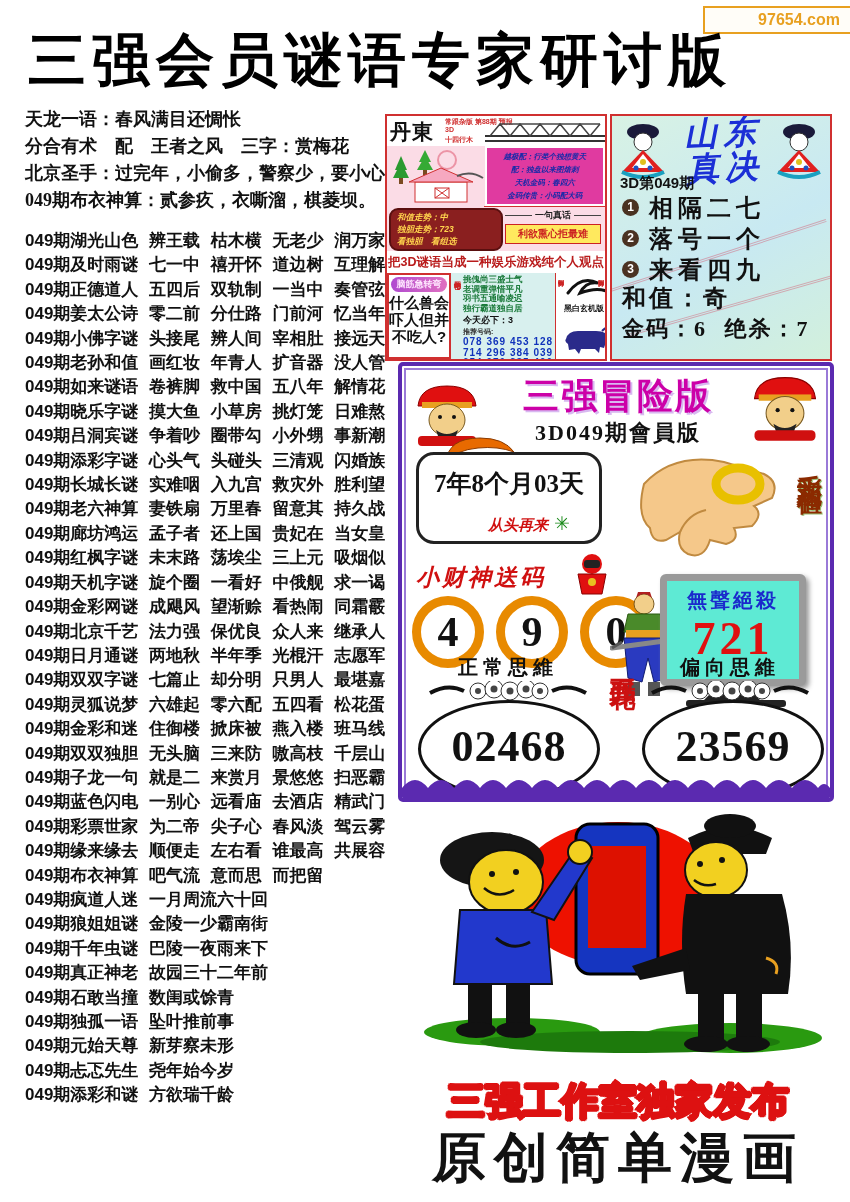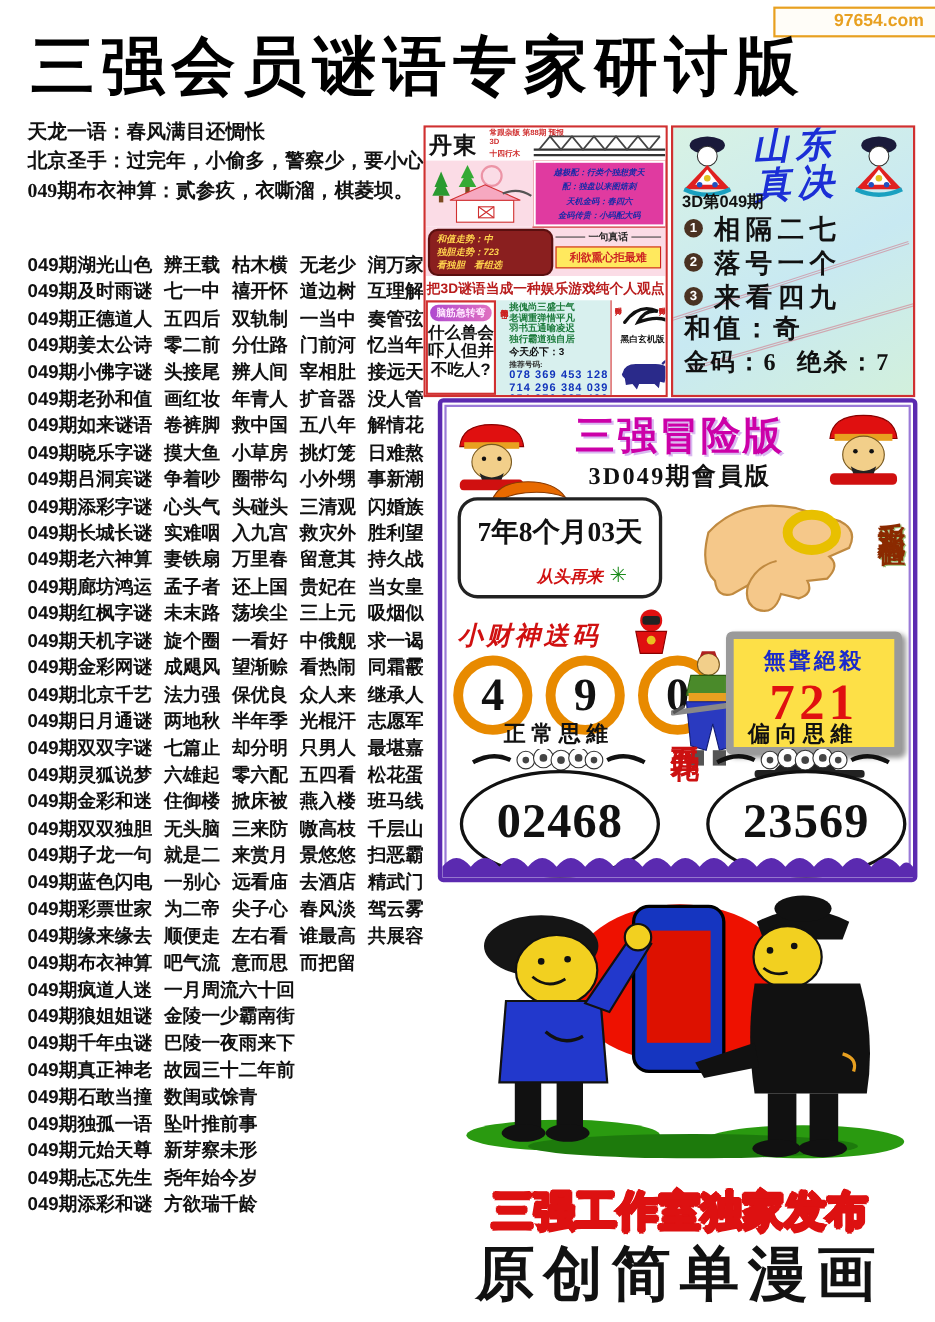--- a/index.html
+++ b/index.html
@@ -105,22 +105,22 @@
   .adv-vert{position:absolute;right:4px;top:88px;writing-mode:vertical-rl;font-size:25px;font-weight:900;
       color:#8b2a00;font-family:"Liberation Serif",serif;letter-spacing:4px;text-shadow:1px 1px 0 #9ac27a;}
   .adv-caishen{position:absolute;left:14px;top:196px;font-size:23px;font-weight:900;color:#d01010;
       font-style:italic;font-family:"Liberation Serif",serif;letter-spacing:3px;white-space:nowrap;}
   .adv-caifig{position:absolute;left:168px;top:184px;}
   .adv-digits{position:absolute;left:10px;top:230px;display:flex;gap:12px;}
   .adv-digit{display:flex;align-items:center;justify-content:center;width:54px;height:54px;
       border:9px solid #e88a00;border-radius:50%;font-size:42px;font-weight:900;
       font-family:"Liberation Serif",serif;background:#fff;}
   .adv-warrior{position:absolute;left:208px;top:224px;}
-  .adv-tv{position:absolute;left:258px;top:208px;width:160px;height:112px;border:7px solid #9a9a9a;
-      border-radius:6px;background:#fde047;box-sizing:border-box;box-shadow:3px 3px 5px #999;}
+  .adv-tv{position:absolute;left:258px;top:208px;width:146px;height:112px;border:7px solid #9a9a9a;
+      border-radius:6px;background:#5eead4;box-sizing:border-box;box-shadow:3px 3px 5px #999;}
   .tv-label{margin-top:6px;text-align:center;color:#1a2acc;font-size:20px;font-weight:900;
       font-family:"Liberation Serif",serif;letter-spacing:3px;white-space:nowrap;}
   .tv-num{text-align:center;color:#e01010;font-size:46px;line-height:50px;font-weight:900;
       font-family:"Liberation Serif",serif;letter-spacing:4px;}
   .tv-stand{position:absolute;left:300px;top:322px;width:60px;height:14px;
       border-left:14px solid transparent;border-right:14px solid transparent;border-bottom:14px solid #222;box-sizing:border-box;}
   .tv-base{position:absolute;left:284px;top:334px;width:100px;height:7px;background:#222;border-radius:3px;}
   .adv-think{position:absolute;width:176px;text-align:center;}
   .adv-think.l{left:18px;top:288px;} .adv-think.r{left:240px;top:288px;}
   .adv-think-label{font-size:20px;font-weight:900;font-family:"Liberation Serif",serif;letter-spacing:5px;white-space:nowrap;}
@@ -146,20 +146,21 @@
 <body>
 
 <div class="page">
 
   <div class="site-badge">97654.com</div>
   <h1 class="main-title">三强会员谜语专家研讨版</h1>
 
   <div class="intro">
 
   <div class="intro-line">天龙一语：春风满目还惆怅</div>
+      <div class="intro-line">分合有术　配　王者之风　三字：赏梅花</div>
       <div class="intro-line">北京圣手：过完年，小偷多，警察少，要小心。</div>
       <div class="intro-line">049期布衣神算：贰参疚，衣嘶溜，棋菱坝。</div>
     </div>
 
   <div class="riddle-list">
 
   <div class="riddle-row">049期湖光山色 辨王载 枯木横 无老少 润万家</div>
       <div class="riddle-row">049期及时雨谜 七一中 禧开怀 道边树 互理解</div>
       <div class="riddle-row">049期正德道人 五四后 双轨制 一当中 奏管弦</div>
       <div class="riddle-row">049期姜太公诗 零二前 分仕路 门前河 忆当年</div>

